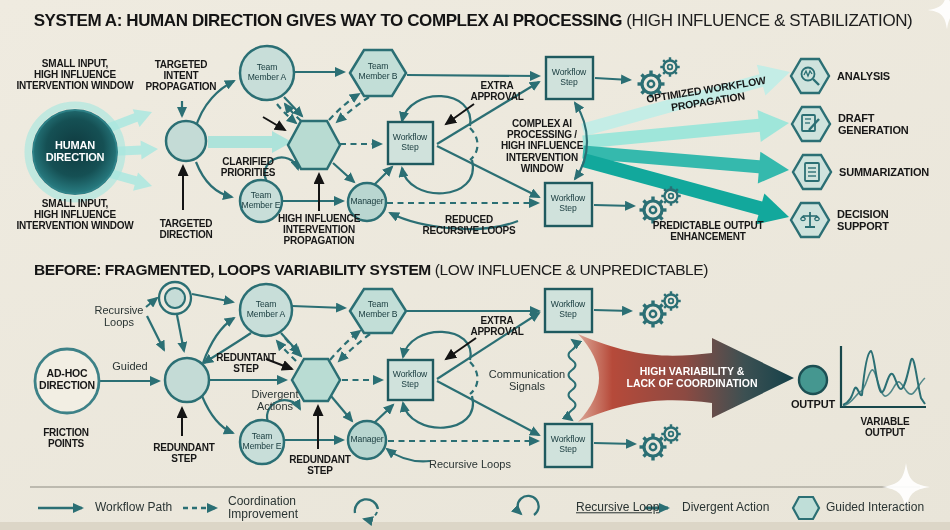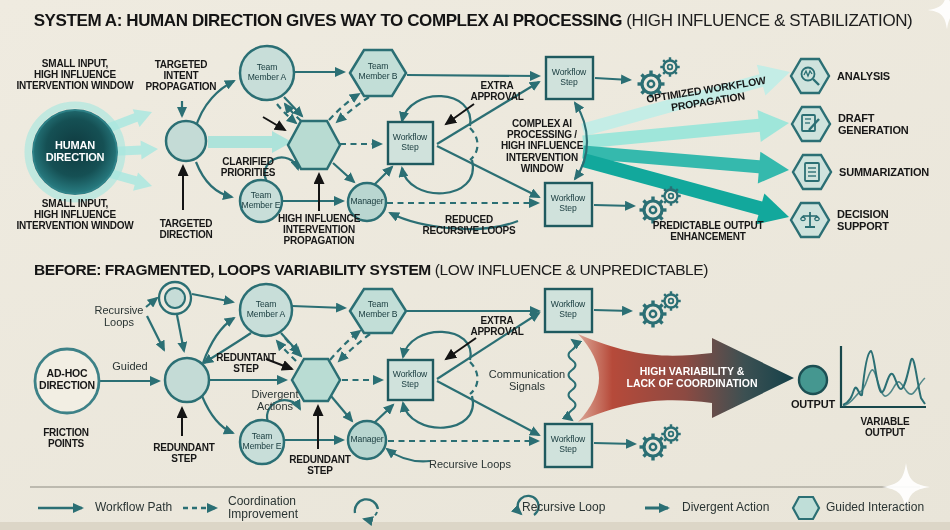--- a/index.html
+++ b/index.html
@@ -384,17 +384,17 @@
 <div class="lbl node" style="left:410px;top:380px;">Workflow
 Step</div>
 <div class="lbl node" style="left:568px;top:310px;">Workflow
 Step</div>
 <div class="lbl node" style="left:568px;top:445px;">Workflow
 Step</div>
 
 <div class="lbl reg left" style="left:95px;top:508px;font-size:12px;">Workflow Path</div>
 <div class="lbl reg left" style="left:228px;top:508px;font-size:12px;">Coordination
 Improvement</div>
-<div class="lbl reg left" style="left:522px;top:508px;font-size:12px;">Recursive Loop</div>
+<div class="lbl reg left" style="left:576px;top:508px;font-size:12px;text-decoration:underline;">Recursive Loop</div>
 <div class="lbl reg left" style="left:682px;top:508px;font-size:12px;">Divergent Action</div>
 <div class="lbl reg left" style="left:826px;top:508px;font-size:12px;">Guided Interaction</div>
 
 </div>
 
 </body></html>

